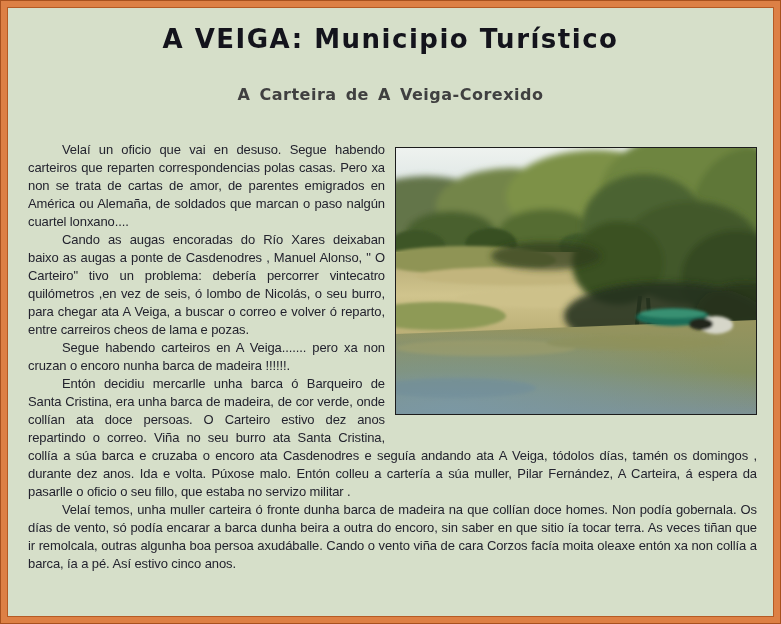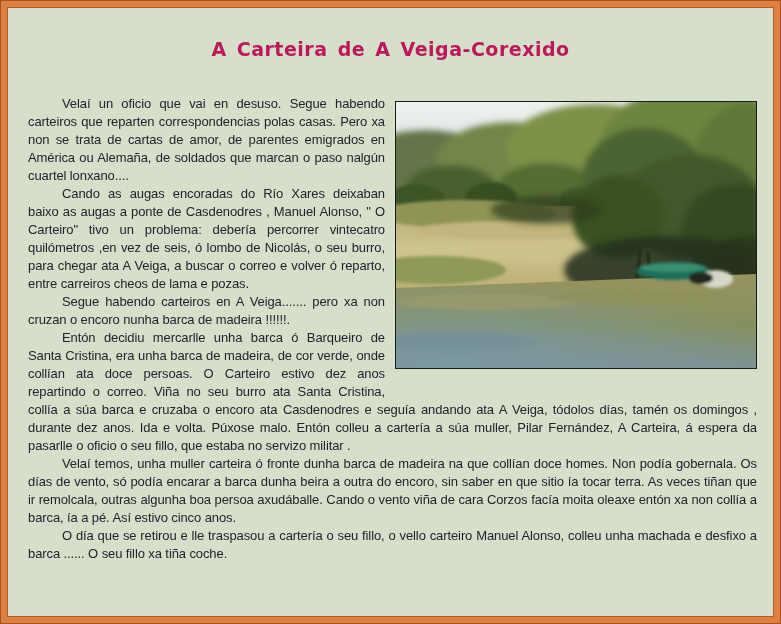--- a/index.html
+++ b/index.html
@@ -34,25 +34,25 @@
     font-size: 26px;
     line-height: 30px;
     letter-spacing: 1.5px;
     color: #14141c;
   }
   h2.subtitle {
     margin: 30px 10px 0 10px;
     text-align: center;
     font-family: "DejaVu Sans", sans-serif;
     font-weight: bold;
-    font-size: 19px;
+    font-size: 16px;
     line-height: 22px;
     letter-spacing: 0.5px;
     word-spacing: 3px;
-    color: #be185d;
+    color: #404040;
   }
   .content {
     margin-top: 35px;
     padding: 0 16px 0 20px;
     color: #23232e;
     font-size: 13px;
     line-height: 18px;
     letter-spacing: -0.1px;
   }
   .content p {
@@ -70,20 +70,21 @@
     line-height: 0;
   }
   .photo-frame svg { width: 100%; height: 100%; }
 </style>
 </head>
 <body>
 
 <div class="page">
   <div class="inner">
 
+    <h1 class="title">A VEIGA: Municipio Turístico</h1>
     <h2 class="subtitle">A  Carteira de A Veiga-Corexido</h2>
 
     <div class="content">
 
       <div class="photo-frame" role="img" aria-label="Encoro con árbores, beira de area e barca verde de madeira">
         <svg viewBox="0 0 360 266" preserveAspectRatio="none">
           <defs>
             <linearGradient id="sky" x1="0" y1="0" x2="0" y2="1">
               <stop offset="0" stop-color="#eef2ef"></stop>
               <stop offset="1" stop-color="#c8d6d6"></stop>
@@ -167,17 +168,16 @@
             <ellipse cx="305" cy="176" rx="12" ry="6" fill="#20281a"></ellipse>
           </g>
         </svg>
       </div>
 
       <p>Velaí un oficio que vai en desuso. Segue habendo carteiros que reparten correspondencias polas casas. Pero xa non se trata de cartas de amor, de parentes emigrados en América ou Alemaña, de soldados que marcan o paso nalgún cuartel lonxano....</p>
       <p>Cando as augas  encoradas do Río Xares   deixaban baixo as augas a ponte de Casdenodres , Manuel Alonso, " O Carteiro" tivo un problema: debería percorrer  vintecatro quilómetros ,en vez de seis, ó lombo de Nicolás, o seu burro, para chegar ata A Veiga, a buscar o correo  e volver ó reparto, entre carreiros cheos de lama e pozas.</p>
       <p>Segue habendo carteiros en A Veiga....... pero xa non cruzan o encoro nunha barca de madeira !!!!!!.</p>
       <p>Entón decidiu  mercarlle unha barca ó Barqueiro de Santa Cristina, era unha barca de madeira, de cor verde, onde collían ata doce persoas. O Carteiro estivo dez anos repartindo  o correo. Viña no seu burro ata Santa Cristina, collía a súa barca e cruzaba o encoro ata Casdenodres  e seguía andando ata A Veiga, tódolos días, tamén os domingos , durante dez anos. Ida e volta. Púxose malo. Entón colleu a cartería a súa muller, Pilar Fernández, A Carteira, á espera da pasarlle o oficio o seu fillo, que estaba no servizo militar .</p>
       <p>Velaí temos, unha muller carteira  ó fronte dunha barca de madeira na que collían doce homes. Non podía gobernala. Os días de vento, só podía encarar a barca dunha beira a outra do encoro, sin saber en que sitio ía tocar terra. As veces tiñan que ir remolcala, outras algunha boa persoa axudáballe. Cando o vento viña de cara Corzos facía moita oleaxe  entón  xa non collía a barca, ía a pé.  Así estivo cinco anos.</p>
-      <p>O día que se retirou  e lle traspasou a cartería o seu fillo, o vello carteiro  Manuel Alonso, colleu unha machada e desfixo a barca ...... O seu fillo xa tiña coche.</p>
     </div>
 
   </div>
 </div>
 
 </body></html>

